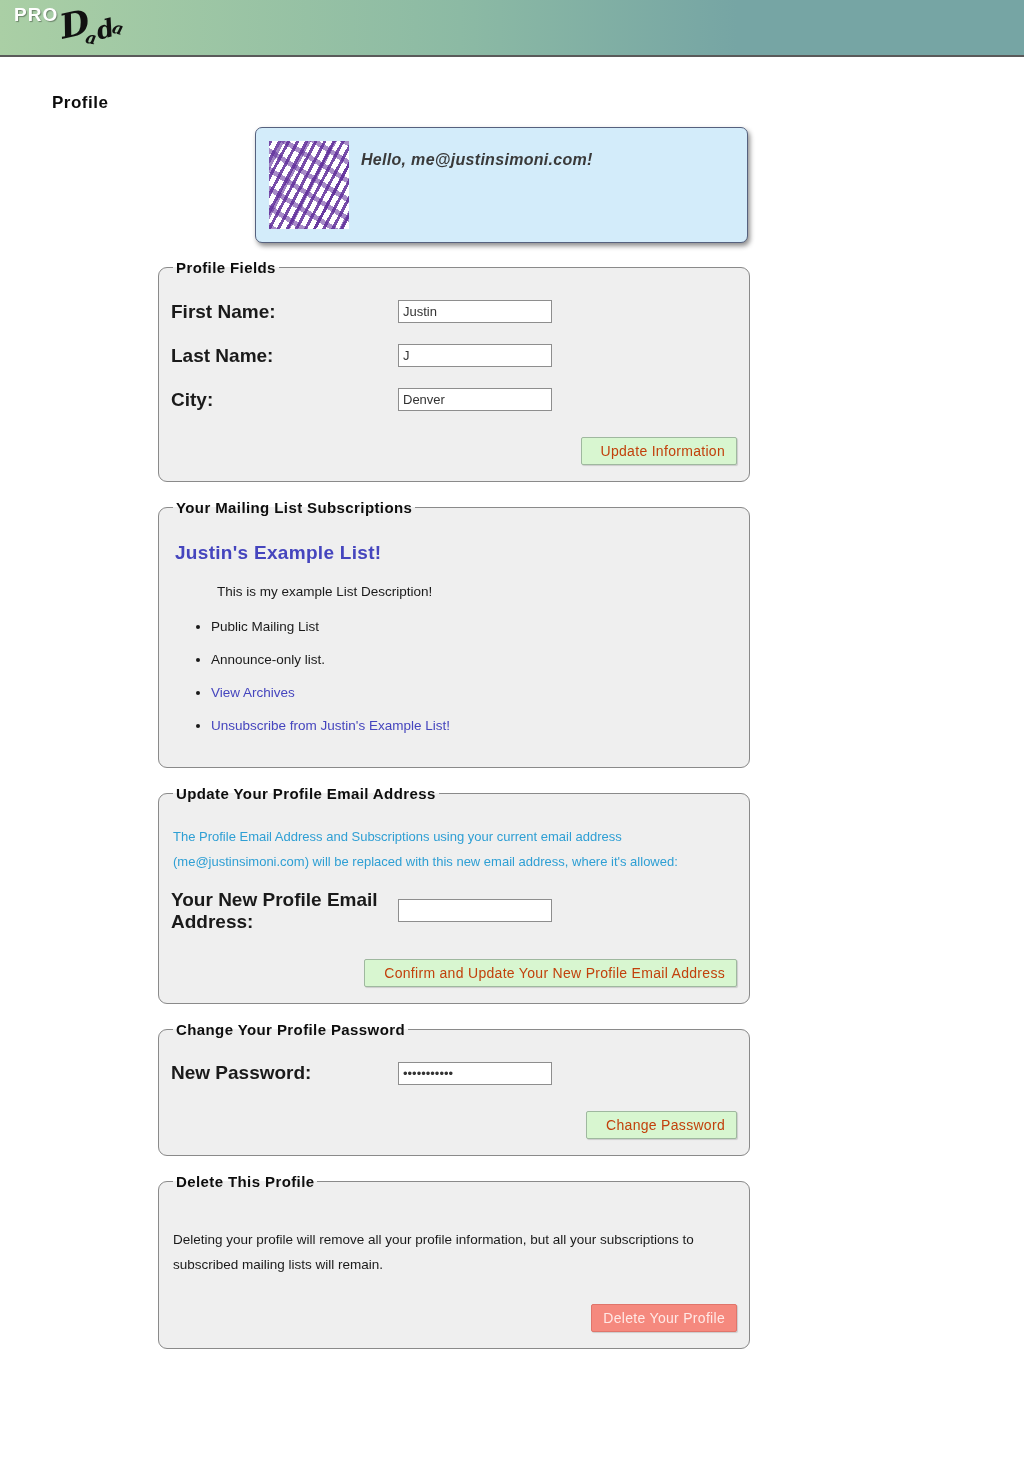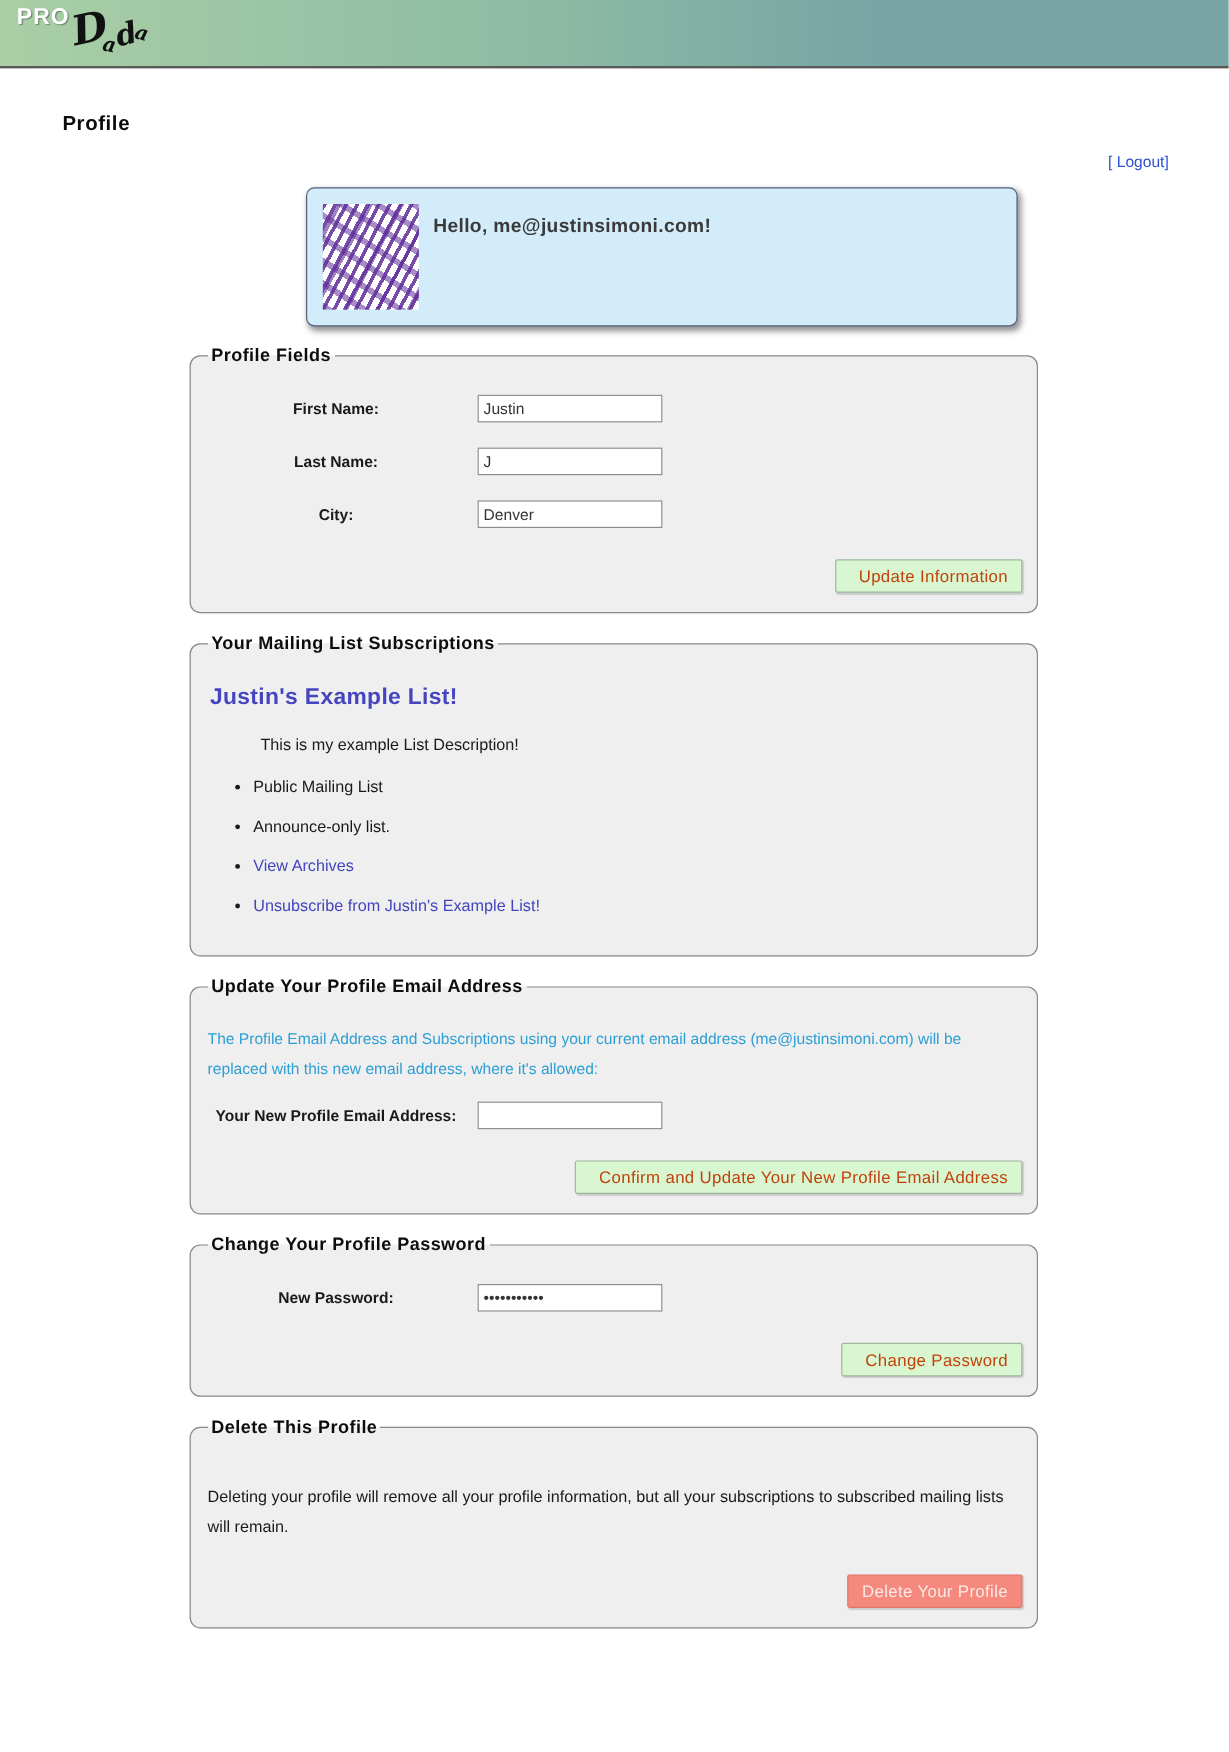--- a/index.html
+++ b/index.html
@@ -47,73 +47,74 @@
     margin: 36px 0 0 52px;
     font-size: 17px;
     font-weight: bold;
     color: #0c0c0c;
     letter-spacing: 0.5px;
   }
   .logout-row { text-align: right; padding-right: 50px; margin-top: 14px; font-size: 13px; }
   .logout-row a { color: #2d51cf; text-decoration: none; }
 
   .hello-box {
-    width: 593px;
+    width: 493px;
     margin: 14px 0 0 255px;
     background: var(--hello_bg, #d3ecfa);
     border: 1px solid #55617e;
     border-radius: 7px;
     box-shadow: 2px 3px 5px rgba(0,0,0,0.45);
     padding: 13px;
     display: flex;
     align-items: flex-start;
     min-height: 110px;
+    font-style: italic;
   }
   .avatar {
     width: 80px; height: 88px;
     flex: 0 0 80px;
     background:
       repeating-linear-gradient(118deg, rgba(95,45,154,0.85) 0 3px, rgba(255,255,255,0) 3px 8px),
       repeating-linear-gradient(32deg, rgba(95,45,154,0.55) 0 5px, rgba(255,255,255,0) 5px 16px),
       repeating-linear-gradient(118deg, rgba(255,255,255,0) 0 11px, rgba(95,45,154,0.6) 11px 14px, rgba(255,255,255,0) 14px 23px),
       #fff;
   }
   .hello-text {
     margin: 10px 0 0 12px;
     font-size: 16px;
     font-weight: bold;
     color: #3a3a3a;
     letter-spacing: 0.3px;
   }
 
   
   fieldset {
-    width: 707px;
+    width: 592px;
     margin: 17px 0 0 158px;
     background: #efefef;
     border: 1px solid #8a8a8a;
     border-radius: 9px;
     padding: 14px 12px 16px 12px;
   }
   fieldset.first { margin-top: 16px; }
   legend {
     font-size: 15px;
     font-weight: bold;
     color: #0d0d0d;
     letter-spacing: 0.4px;
     padding: 0 3px;
     margin-left: 2px;
   }
 
   .form-row { display: flex; align-items: center; margin: 10px 0 21px 0; }
   .form-row label {
     width: 227px;
-    text-align: center;
+    text-align: left;
     padding-right: 9px;
-    font-size: 13px;
+    font-size: 19px;
     font-weight: bold;
     color: #1a1a1a;
   }
   .form-row input[type="text"] {
     width: 154px; height: 23px;
     border: 1px solid #8e8e8e;
     background: #fff;
     font-size: 13px;
     padding: 0 4px;
     color: #333;
@@ -176,23 +177,20 @@
 <div class="site-header">
   <div class="logo">
     <span class="logo-pro">PRO</span><span class="logo-dada"><span class="d1">D</span><span class="a1">a</span><span class="d2">d</span><span class="a2">a</span></span>
   </div>
 </div>
 
 <div class="content">
 
   <h1 class="page-title">Profile</h1>
 
-  <div class="logout-row">
-    <a href="#">[ Logout]</a>
-  </div>
 
   <div class="hello-box">
     <div class="avatar"></div>
     <div class="hello-text">Hello, me@justinsimoni.com!</div>
   </div>
 
   <fieldset class="first">
     <legend>Profile Fields</legend>
     <div class="form-row">
       <label>First Name:</label>

